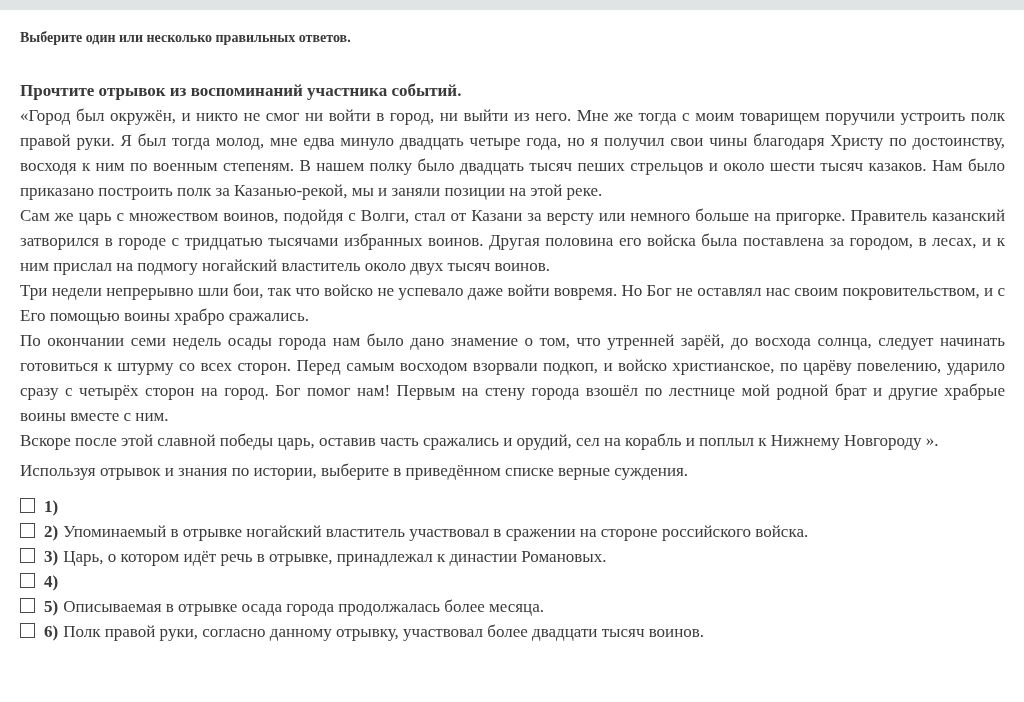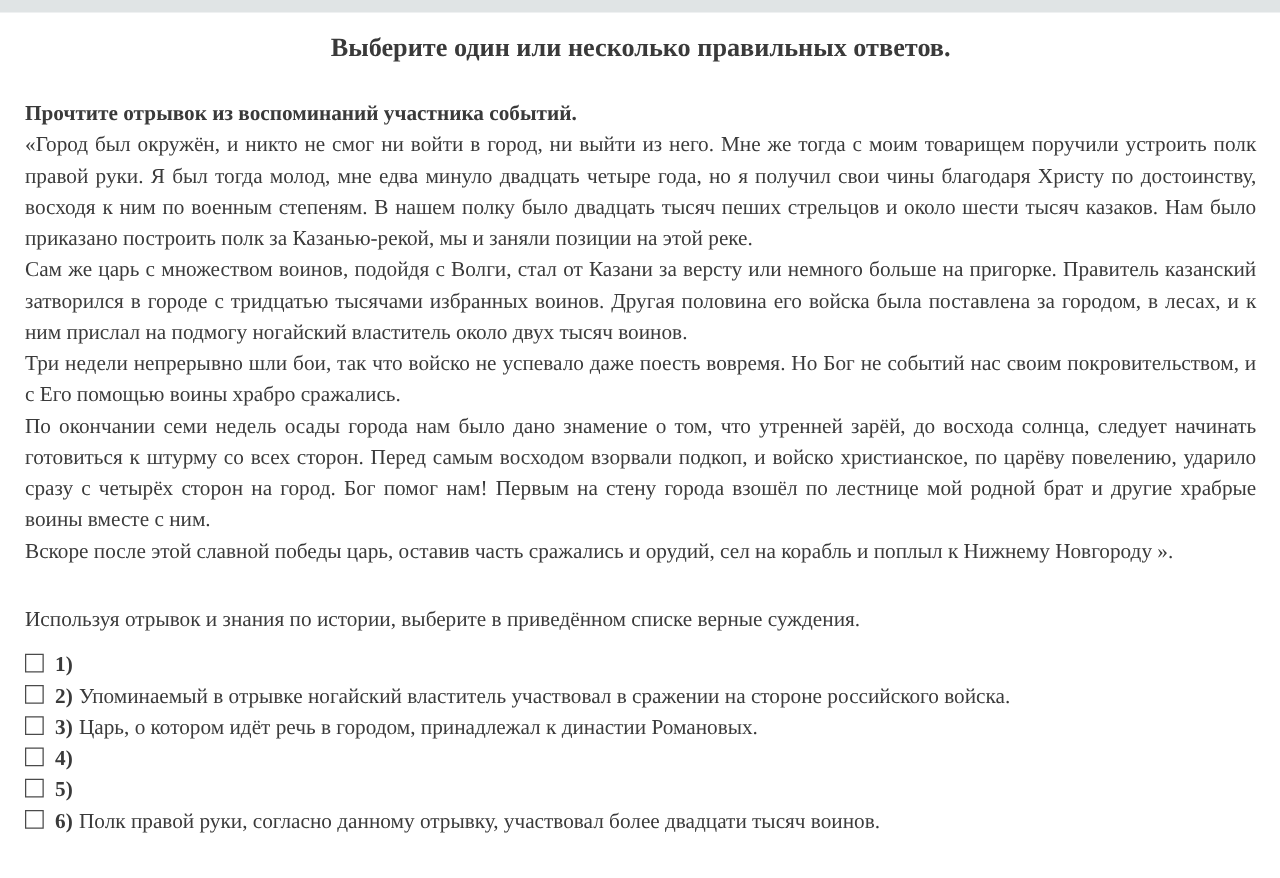--- a/index.html
+++ b/index.html
@@ -15,32 +15,31 @@
     width: 100%; height: 10px;
     background: #e0e4e5;
   }
   .content {
     padding: 17px 19px 0 20px;
     font-size: 17px;
     line-height: 25px;
   }
   .question-title {
     font-weight: bold;
-    font-size: 21px;
+    font-size: 14px;
     margin: 0 0 29px 0;
     line-height: 22px;
-    text-align: center;
   }
   .intro-line { margin: 0; font-weight: bold; }
   .passage p {
     margin: 0;
     text-align: justify;
   }
   .instructions {
-    margin-top: 30px;
+    margin-top: 5px;
   }
   .instructions p { margin: 0; }
   .options {
     margin-top: 11px;
   }
   .option-row {
     display: flex;
     align-items: flex-start;
     line-height: 25px;
   }
@@ -65,21 +64,21 @@
 
 <div class="content">
 
   <p class="question-title">Выберите один или несколько правильных ответов.</p>
 
   <p class="intro-line">Прочтите отрывок из воспоминаний участника событий.</p>
 
   <div class="passage">
     <p>«Город был окружён, и никто не смог ни войти в город, ни выйти из него. Мне же тогда с моим товарищем поручили устроить полк правой руки. Я был тогда молод, мне едва минуло двадцать четыре года, но я получил свои чины благодаря Христу по достоинству, восходя к ним по военным степеням. В нашем полку было двадцать тысяч пеших стрельцов и около шести тысяч казаков. Нам было приказано построить полк за Казанью-рекой, мы и заняли позиции на этой реке.</p>
     <p>Сам же царь с множеством воинов, подойдя с Волги, стал от Казани за версту или немного больше на пригорке. Правитель казанский затворился в городе с тридцатью тысячами избранных воинов. Другая половина его войска была поставлена за городом, в лесах, и к ним прислал на подмогу ногайский властитель около двух тысяч воинов.</p>
-    <p>Три недели непрерывно шли бои, так что войско не успевало даже поесть вовремя. Но Бог не событий нас своим покровительством, и с Его помощью воины храбро сражались.</p>
+    <p>Три недели непрерывно шли бои, так что войско не успевало даже войти вовремя. Но Бог не оставлял нас своим покровительством, и с Его помощью воины храбро сражались.</p>
     <p>По окончании семи недель осады города нам было дано знамение о том, что утренней зарёй, до восхода солнца, следует начинать готовиться к штурму со всех сторон. Перед самым восходом взорвали подкоп, и войско христианское, по царёву повелению, ударило сразу с четырёх сторон на город. Бог помог нам! Первым на стену города взошёл по лестнице мой родной брат и другие храбрые воины вместе с ним.</p>
     <p>Вскоре после этой славной победы царь, оставив часть сражались и орудий, сел на корабль и поплыл к Нижнему Новгороду  ».</p>
   </div>
 
   <div class="instructions">
     <p>Используя отрывок и знания по истории, выберите в приведённом списке верные суждения.</p>
   </div>
 
   <div class="options">
 
@@ -90,31 +89,32 @@
 
     <div class="option-row">
       <span class="checkbox"></span>
       <span class="option-number">2)</span>
       <span class="option-text">Упоминаемый в отрывке ногайский властитель участвовал в сражении на стороне российского войска.</span>
     </div>
 
     <div class="option-row">
       <span class="checkbox"></span>
       <span class="option-number">3)</span>
-      <span class="option-text">Царь, о котором идёт речь в городом, принадлежал к династии Романовых.</span>
+      <span class="option-text">Царь, о котором идёт речь в отрывке, принадлежал к династии Романовых.</span>
     </div>
 
     <div class="option-row">
       <span class="checkbox"></span>
       <span class="option-number">4)</span>
     </div>
 
     <div class="option-row">
       <span class="checkbox"></span>
       <span class="option-number">5)</span>
+      <span class="option-text">Описываемая в отрывке осада города продолжалась более месяца.</span>
     </div>
 
     <div class="option-row">
       <span class="checkbox"></span>
       <span class="option-number">6)</span>
       <span class="option-text">Полк правой руки, согласно данному отрывку, участвовал более двадцати тысяч воинов.</span>
     </div>
 
   </div>
 

